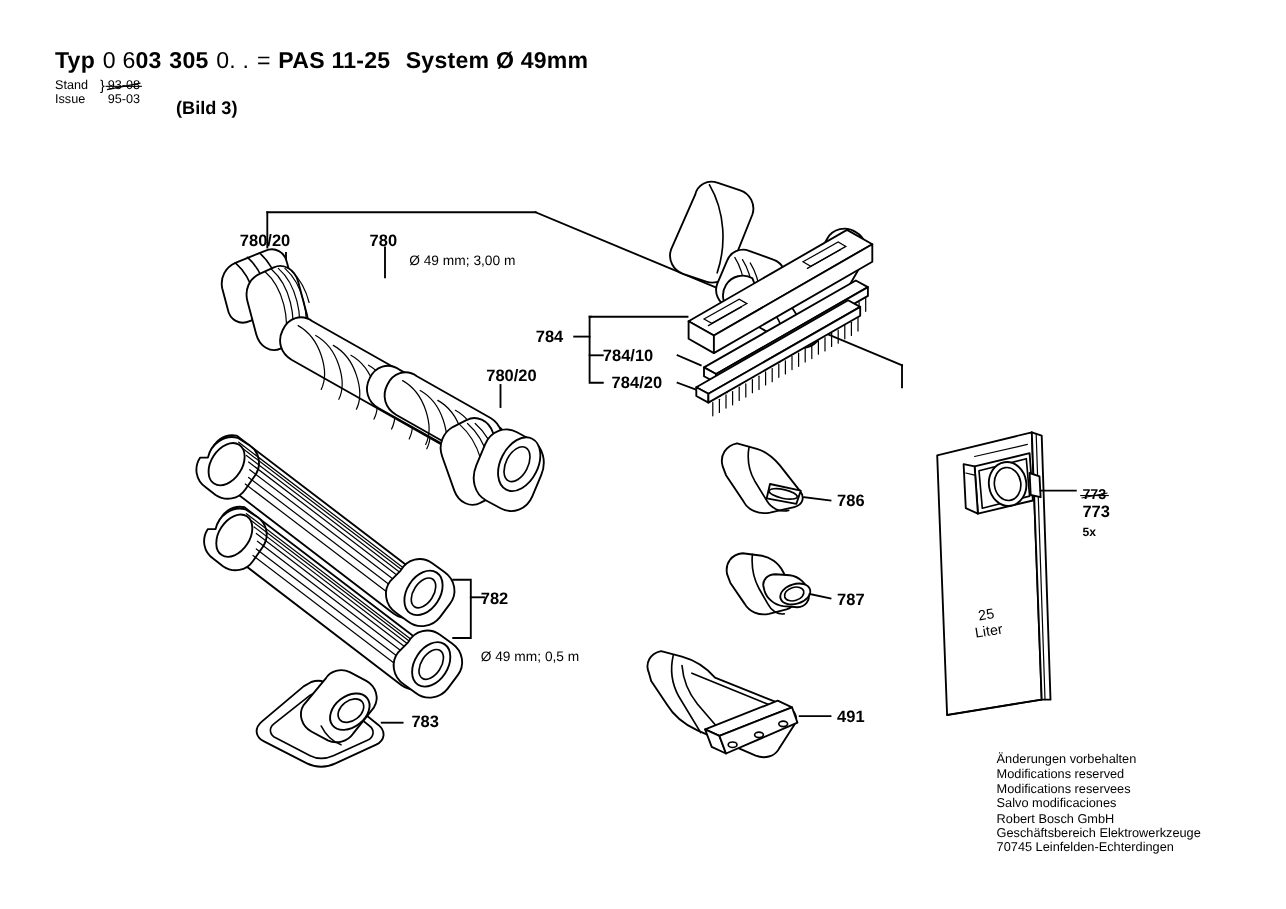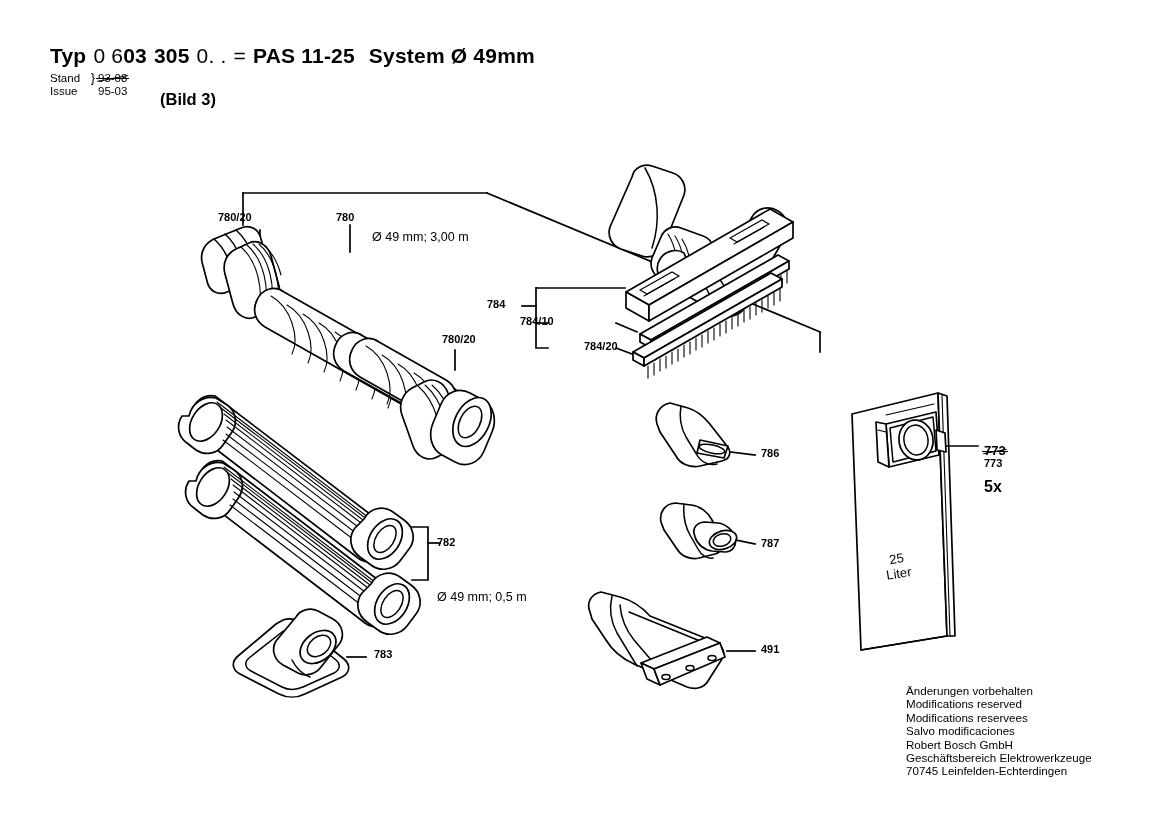--- a/index.html
+++ b/index.html
@@ -64,31 +64,31 @@
     transform: rotate(-11deg);
   }
   #bild-label {
     left: 160px; top: 90px;
     font-size: 16.5px;
     font-weight: bold;
   }
 
   
   .num-label {
-    font-size: 11px;
+    font-size: 15px;
     font-weight: bold;
     white-space: nowrap;
   }
   .spec-label {
     font-size: 12.5px;
     font-weight: normal;
     white-space: nowrap;
   }
   .small-label {
-    font-size: 16px;
+    font-size: 11px;
     font-weight: bold;
     white-space: nowrap;
   }
 
   
   #footer {
     left: 906px; top: 684px;
     font-size: 11.6px;
     line-height: 13.4px;
     white-space: nowrap;
@@ -549,22 +549,22 @@
   <div class="abs num-label" style="left:336px; top:211px;">780</div>
   <div class="abs spec-label" style="left:372px; top:230px;">Ø 49 mm; 3,00 m</div>
   <div class="abs num-label" style="left:442px; top:333px;">780/20</div>
 
   <div class="abs num-label" style="left:437px; top:536px;">782</div>
   <div class="abs spec-label" style="left:437px; top:558px;margin-top:32px;">Ø 49 mm; 0,5 m</div>
 
   <div class="abs num-label" style="left:374px; top:648px;">783</div>
 
   <div class="abs num-label" style="left:487px; top:298px;">784</div>
-  <div class="abs num-label" style="left:520px; top:315px;">784/10</div>
-  <div class="abs num-label" style="left:584px; top:340px;">784/20</div>
+  <div class="abs num-label" style="left:548px; top:315px;">784/10</div>
+  <div class="abs num-label" style="left:556px; top:340px;">784/20</div>
 
   <div class="abs num-label" style="left:761px; top:447px;">786</div>
   <div class="abs num-label" style="left:761px; top:537px;">787</div>
   <div class="abs num-label" style="left:761px; top:643px;">491</div>
 
   <div class="abs num-label struck" style="left:984px; top:441px; font-size:13px;">773</div>
   <div class="abs num-label" style="left:984px; top:457px;">773</div>
   <div class="abs small-label" style="left:984px; top:478px;">5x</div>
 
   <div class="abs" style="left:885px; top:551px; transform:rotate(-9deg); text-align:center; font-size:13px; line-height:15px;">

